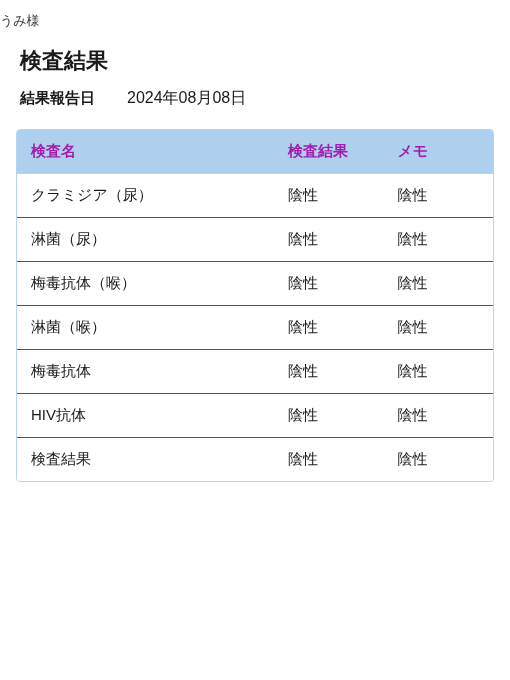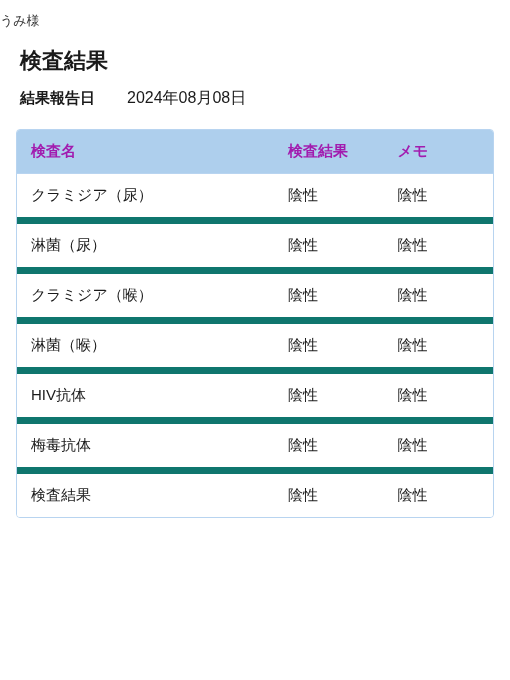--- a/index.html
+++ b/index.html
@@ -76,21 +76,21 @@
       text-align: left;
       border-bottom: 1px solid #b8d4f0;
     }
 
     thead th:nth-child(2),
     thead th:nth-child(3) {
       text-align: left;
     }
 
     tbody tr {
-      border-bottom: 7px solid #0f766e;
+      border-bottom: 1px solid #0f766e;
       background-color: #ffffff;
     }
 
     tbody tr:last-child {
       border-bottom: none;
     }
 
     tbody td {
       padding: 12px 14px;
       font-size: 15px;
@@ -137,36 +137,36 @@
             <td>クラミジア（尿）</td>
             <td>陰性</td>
             <td>陰性</td>
           </tr>
           <tr>
             <td>淋菌（尿）</td>
             <td>陰性</td>
             <td>陰性</td>
           </tr>
           <tr>
-            <td>クラミジア（喉）</td>
+            <td>梅毒抗体（喉）</td>
             <td>陰性</td>
             <td>陰性</td>
           </tr>
           <tr>
             <td>淋菌（喉）</td>
             <td>陰性</td>
             <td>陰性</td>
           </tr>
           <tr>
-            <td>HIV抗体</td>
+            <td>梅毒抗体</td>
             <td>陰性</td>
             <td>陰性</td>
           </tr>
           <tr>
-            <td>梅毒抗体</td>
+            <td>HIV抗体</td>
             <td>陰性</td>
             <td>陰性</td>
           </tr>
           <tr>
             <td>検査結果</td>
             <td>陰性</td>
             <td>陰性</td>
           </tr>
         </tbody>
     </table>

